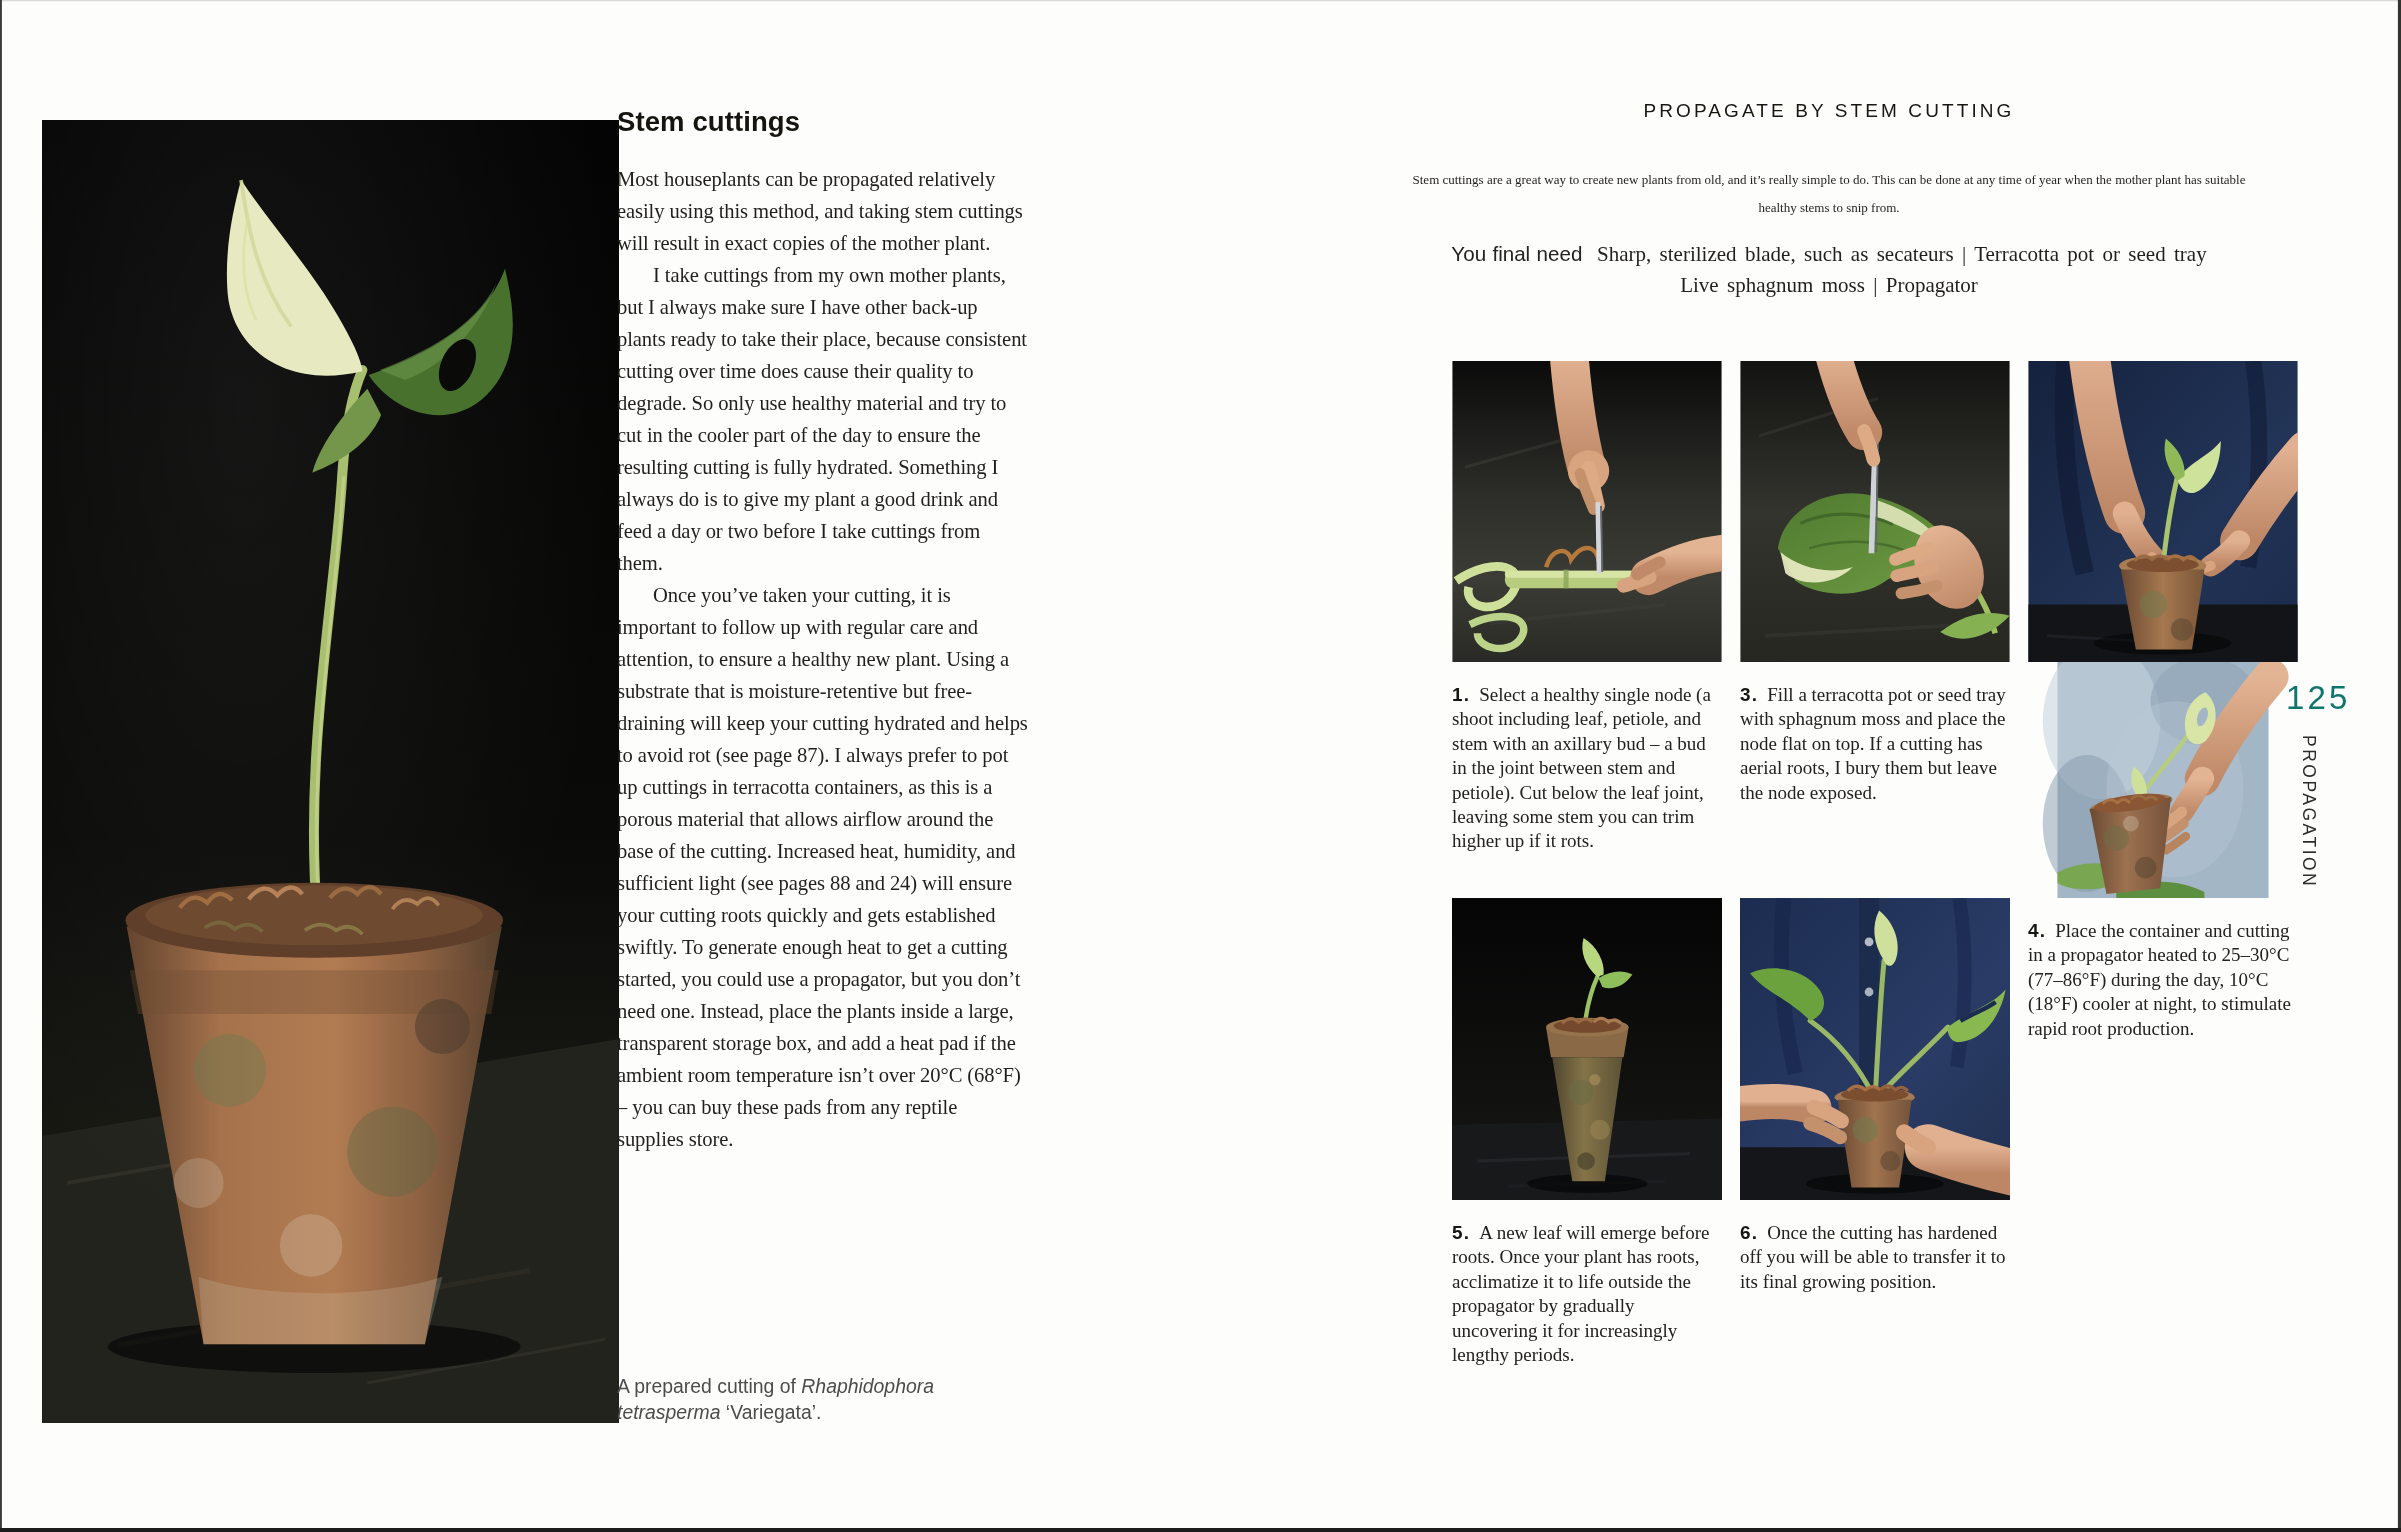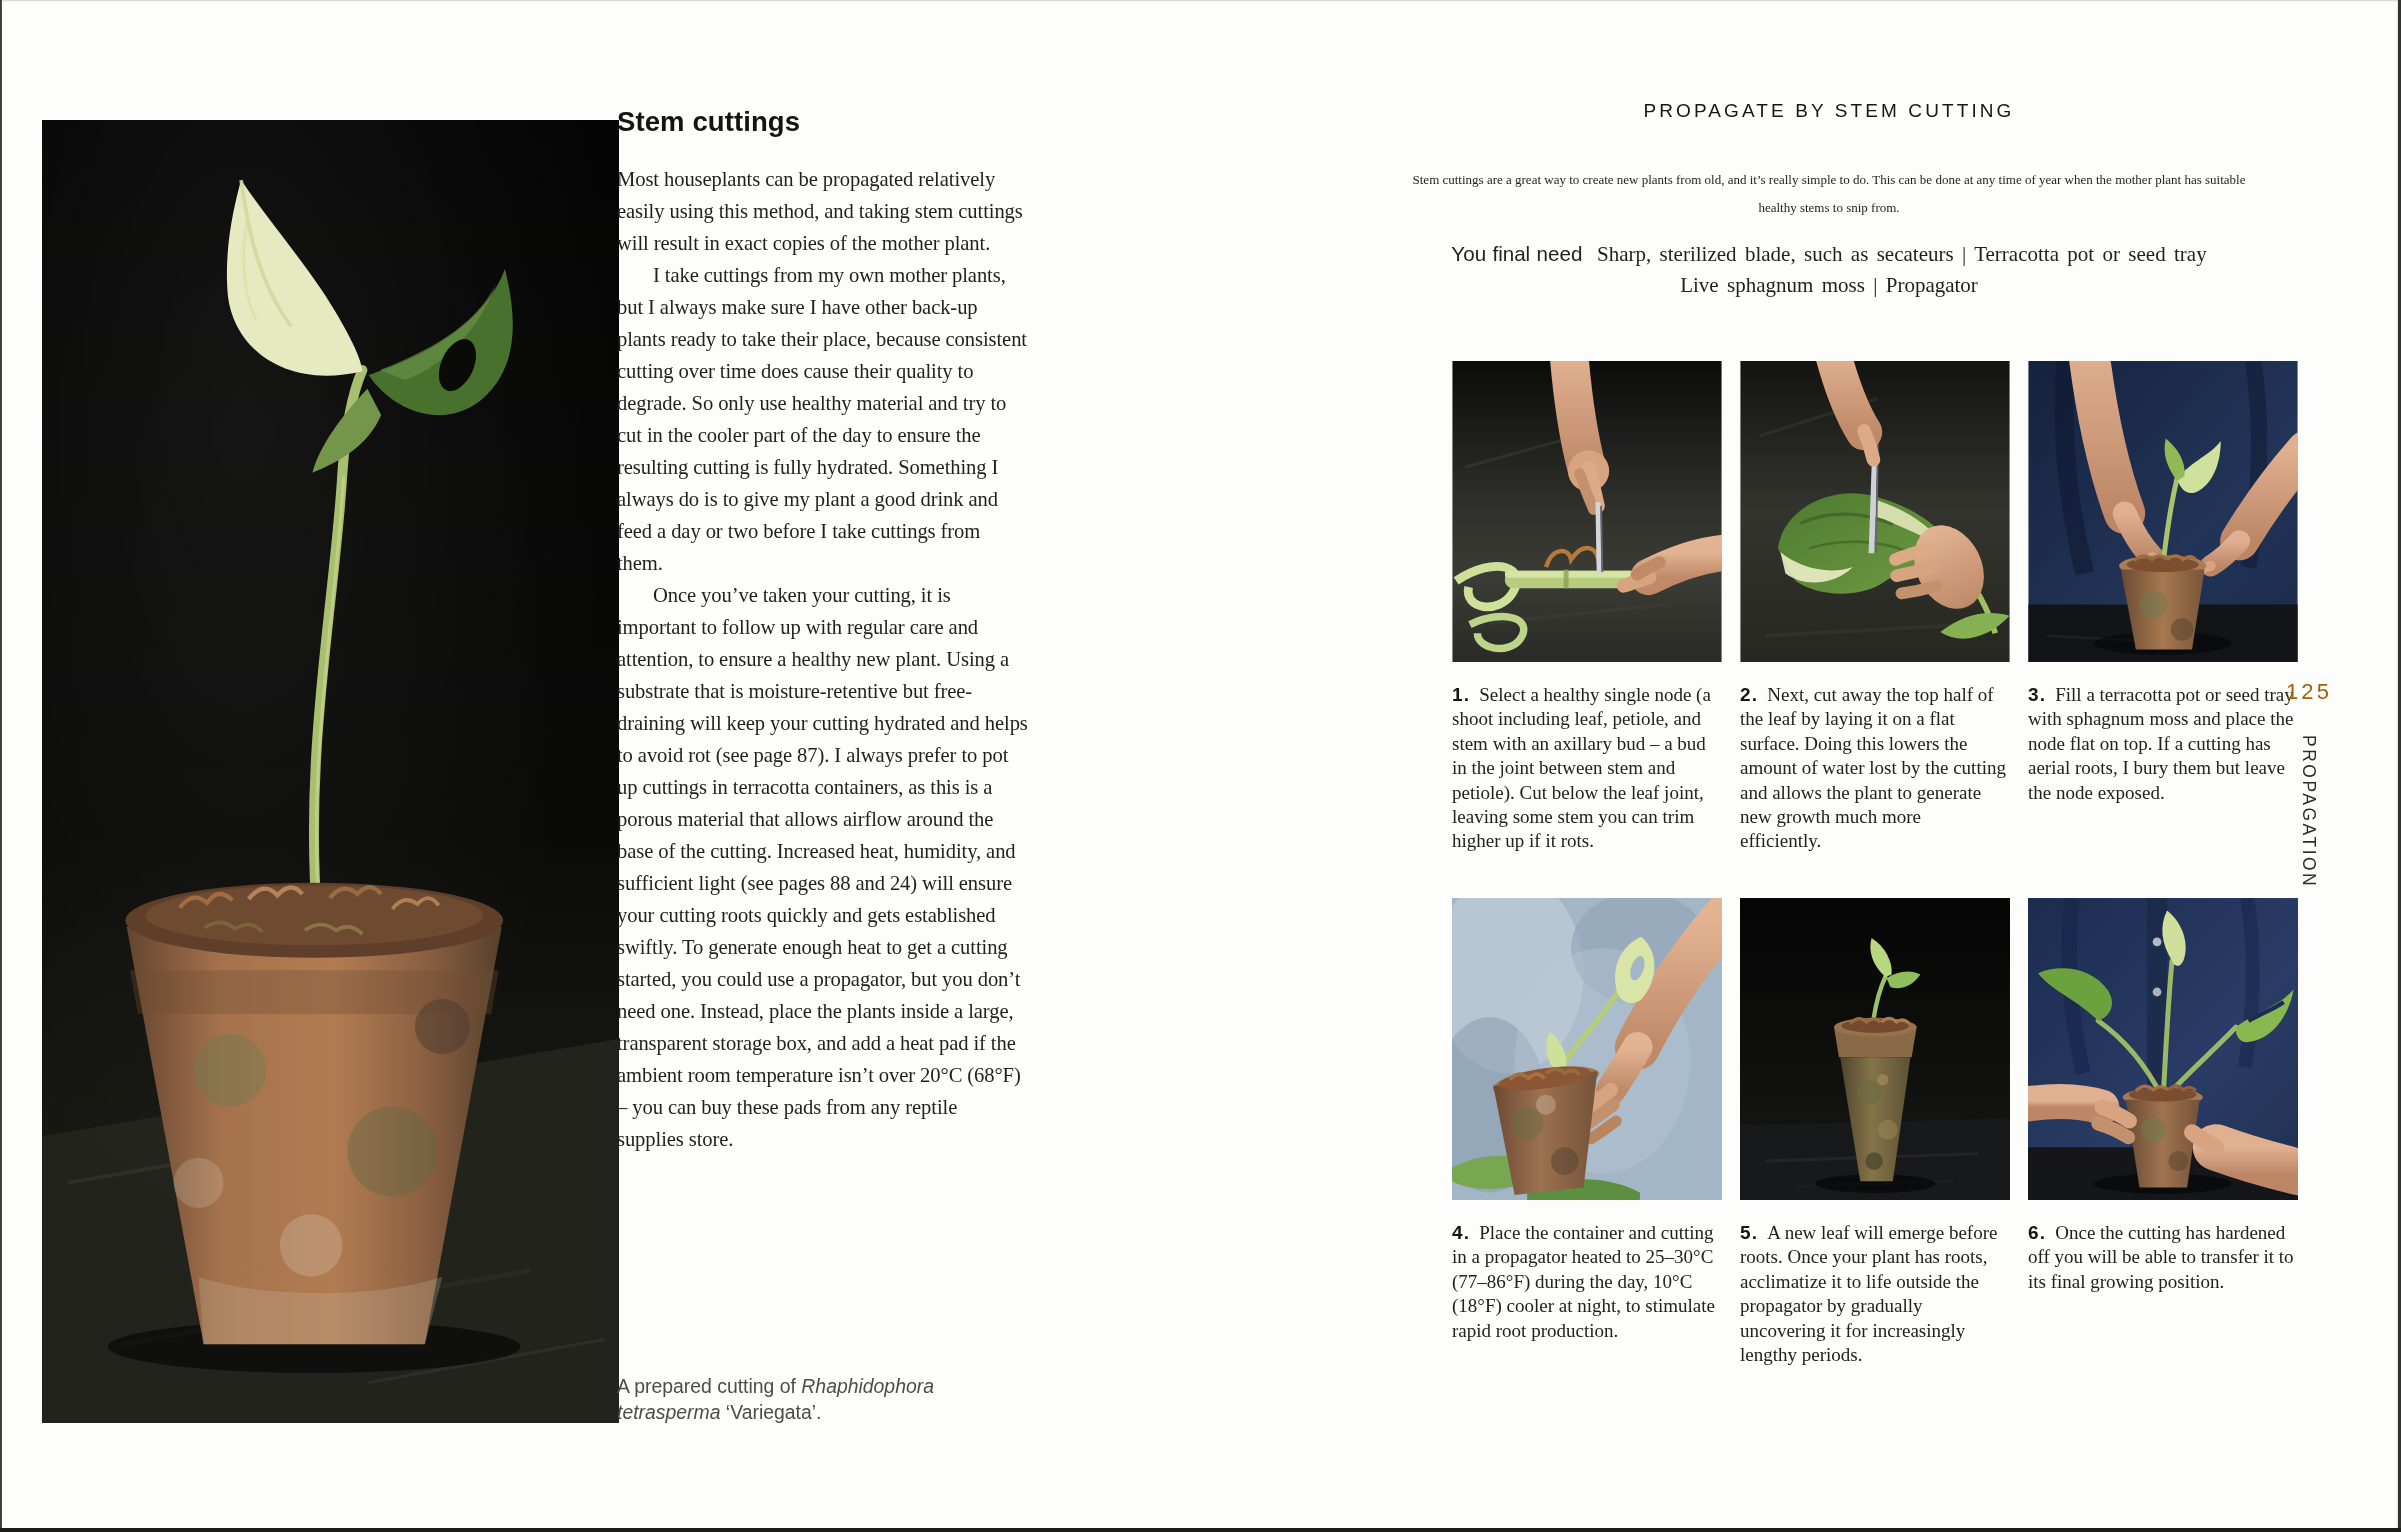--- a/index.html
+++ b/index.html
@@ -81,21 +81,21 @@
   .cap .num {
     font-family:"Liberation Sans", sans-serif;
     font-weight:700; font-size:19px; letter-spacing:1.3px;
     color:#17150f; margin-right:8.8px;
   }
 
   
   .pagenum {
     position:absolute; left:2286px; top:679px;
     font-family:"Liberation Sans", sans-serif;
-    font-size:22px; letter-spacing:3.1px; color:#a16207;
+    font-size:33px; letter-spacing:3.1px; color:#0f766e;
   }
   .vlabel {
     position:absolute; left:2298px; top:735px;
     writing-mode:vertical-rl;
     font-family:"Liberation Sans", sans-serif;
     font-size:17.5px; letter-spacing:2.5px; color:#2c2b27;
   }
 </style>
 </head>
 <body>
@@ -305,23 +305,20 @@
           <ellipse cx="215" cy="326" rx="58" ry="12" fill="#7c4f31"></ellipse>
           <path d="M170 320 q 14 -14 28 -2 q 12 -12 24 0" stroke="#9a6a42" stroke-width="5" fill="none"></path>
           <path d="M222 318 q 14 -12 26 0 q 12 -10 22 2" stroke="#a86f40" stroke-width="5" fill="none"></path>
         </svg>
       </figure>
 
       <figcaption class="cap">
         <span class="num">1.</span><span>Select a healthy single node (a shoot including leaf, petiole, and stem with an axillary bud – a bud in the joint between stem and petiole). Cut below the leaf joint, leaving some stem you can trim higher up if it rots.</span>
       </figcaption>
       <figcaption class="cap">
-        <span class="num">2.</span><span>Next, cut away the top half of the leaf by laying it on a flat surface. Doing this lowers the amount of water lost by the cutting and allows the plant to generate new growth much more efficiently.</span>
-      </figcaption>
-      <figcaption class="cap">
         <span class="num">3.</span><span>Fill a terracotta pot or seed tray with sphagnum moss and place the node flat on top. If a cutting has aerial roots, I bury them but leave the node exposed.</span>
       </figcaption>
 
       <figure>
         <svg viewBox="0 0 431 482" aria-hidden="true">
           <defs>
             <linearGradient id="Dskin" x1="0" y1="0" x2="0" y2="1">
               <stop offset="0" stop-color="#e3b494"></stop>
                 <stop offset="1" stop-color="#c08a68"></stop>
             </linearGradient>

